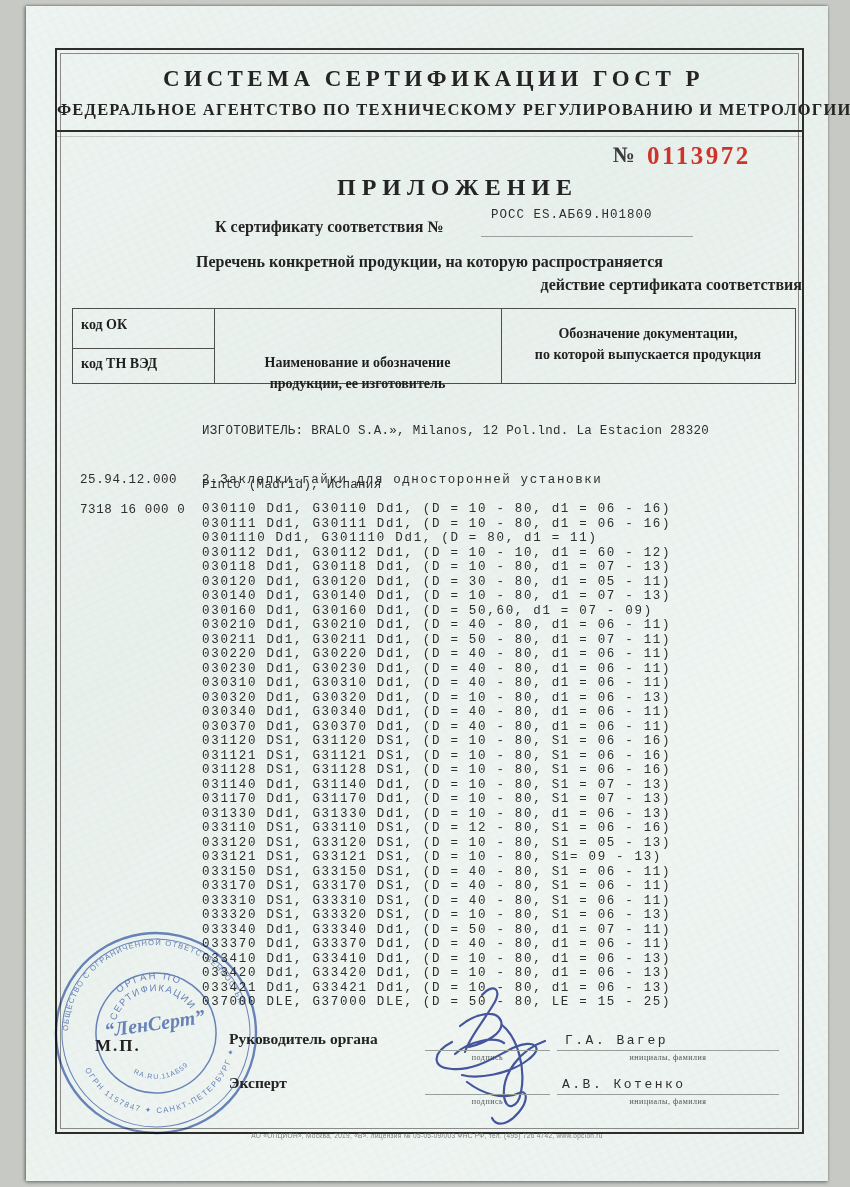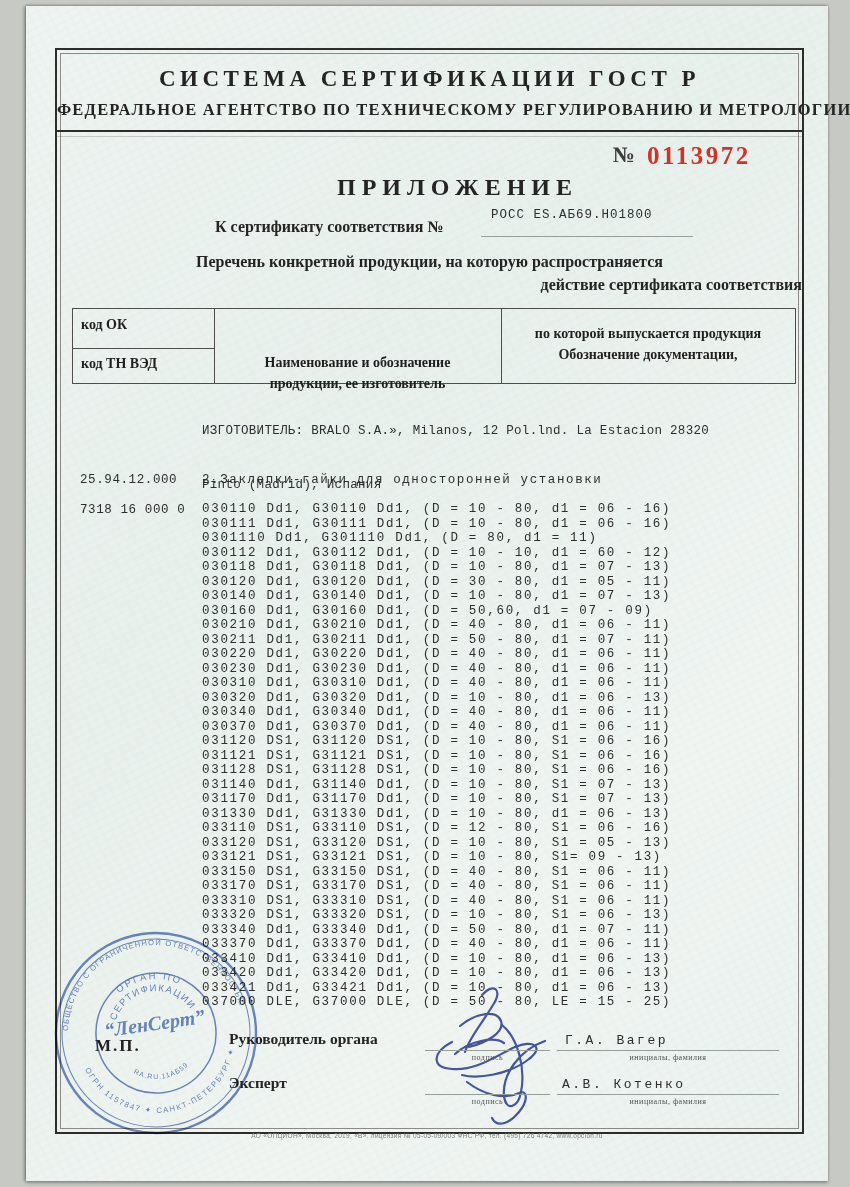--- a/index.html
+++ b/index.html
@@ -21,21 +21,21 @@
       repeating-linear-gradient(-27deg, rgba(140,170,165,.04) 0 2px, rgba(255,255,255,0) 2px 7px);
   }
   .frame{
     position:absolute;left:29px;top:42px;width:745px;height:1082px;
     border:2px solid #2c2c2a;
   }
   .frame-inner{position:absolute;inset:3px;border:1px solid #8a8a86;pointer-events:none;}
   .serifb{font-family:"Liberation Serif", serif;font-weight:bold;}
   .mono{font-family:"Liberation Mono","DejaVu Sans Mono", monospace;color:#2e2e30;}
   
-  .hdr-band{position:absolute;left:0;top:0;width:100%;height:80px;}
+  .hdr-band{position:absolute;left:0;top:0;width:100%;height:80px;padding-left:8px;}
   .hdr1{position:absolute;left:0;top:16px;width:100%;text-align:center;
         font-size:23px;font-weight:bold;letter-spacing:4.5px;color:#242424;}
   .hdr2{position:absolute;left:0;top:50px;width:100%;text-align:center;white-space:nowrap;
         font-size:16.5px;font-weight:bold;letter-spacing:1.2px;color:#242424;}
   .hdr-rule{position:absolute;left:0;top:80px;width:100%;height:4px;
         border-top:2px solid #2c2c2a;border-bottom:1px solid #55555244;}
   
   .no-row{position:absolute;left:556px;top:92px;white-space:nowrap;}
   .no-sign{font-size:22px;color:#3c3c3c;font-weight:bold;vertical-align:top;}
   .no-red{font-family:Liberation Serif, serif;font-size:25px;font-weight:bold;
@@ -121,22 +121,22 @@
       <div class="v1"></div>
       <div class="v2"></div>
       <div class="h1"></div>
       <div class="c1a">код ОК</div>
       <div class="c1b">код ТН ВЭД</div>
       <div class="c2">
         <div>Наименование и обозначение</div>
         <div>продукции, ее изготовитель</div>
       </div>
       <div class="c3">
+        <div>Обозначение документации,</div>
         <div>по которой выпускается продукция</div>
-        <div>Обозначение документации,</div>
       </div>
     </div>
 
     <div class="manufacturer mono">
       <div>ИЗГОТОВИТЕЛЬ: BRALO S.A.», Milanos, 12 Pol.lnd. La Estacion 28320</div>
       <div>Pinto (Madrid), Испания</div>
     </div>
 
     <div class="code-ok mono">25.94.12.000</div>
     <div class="code-tnved mono">7318 16 000 0</div>

